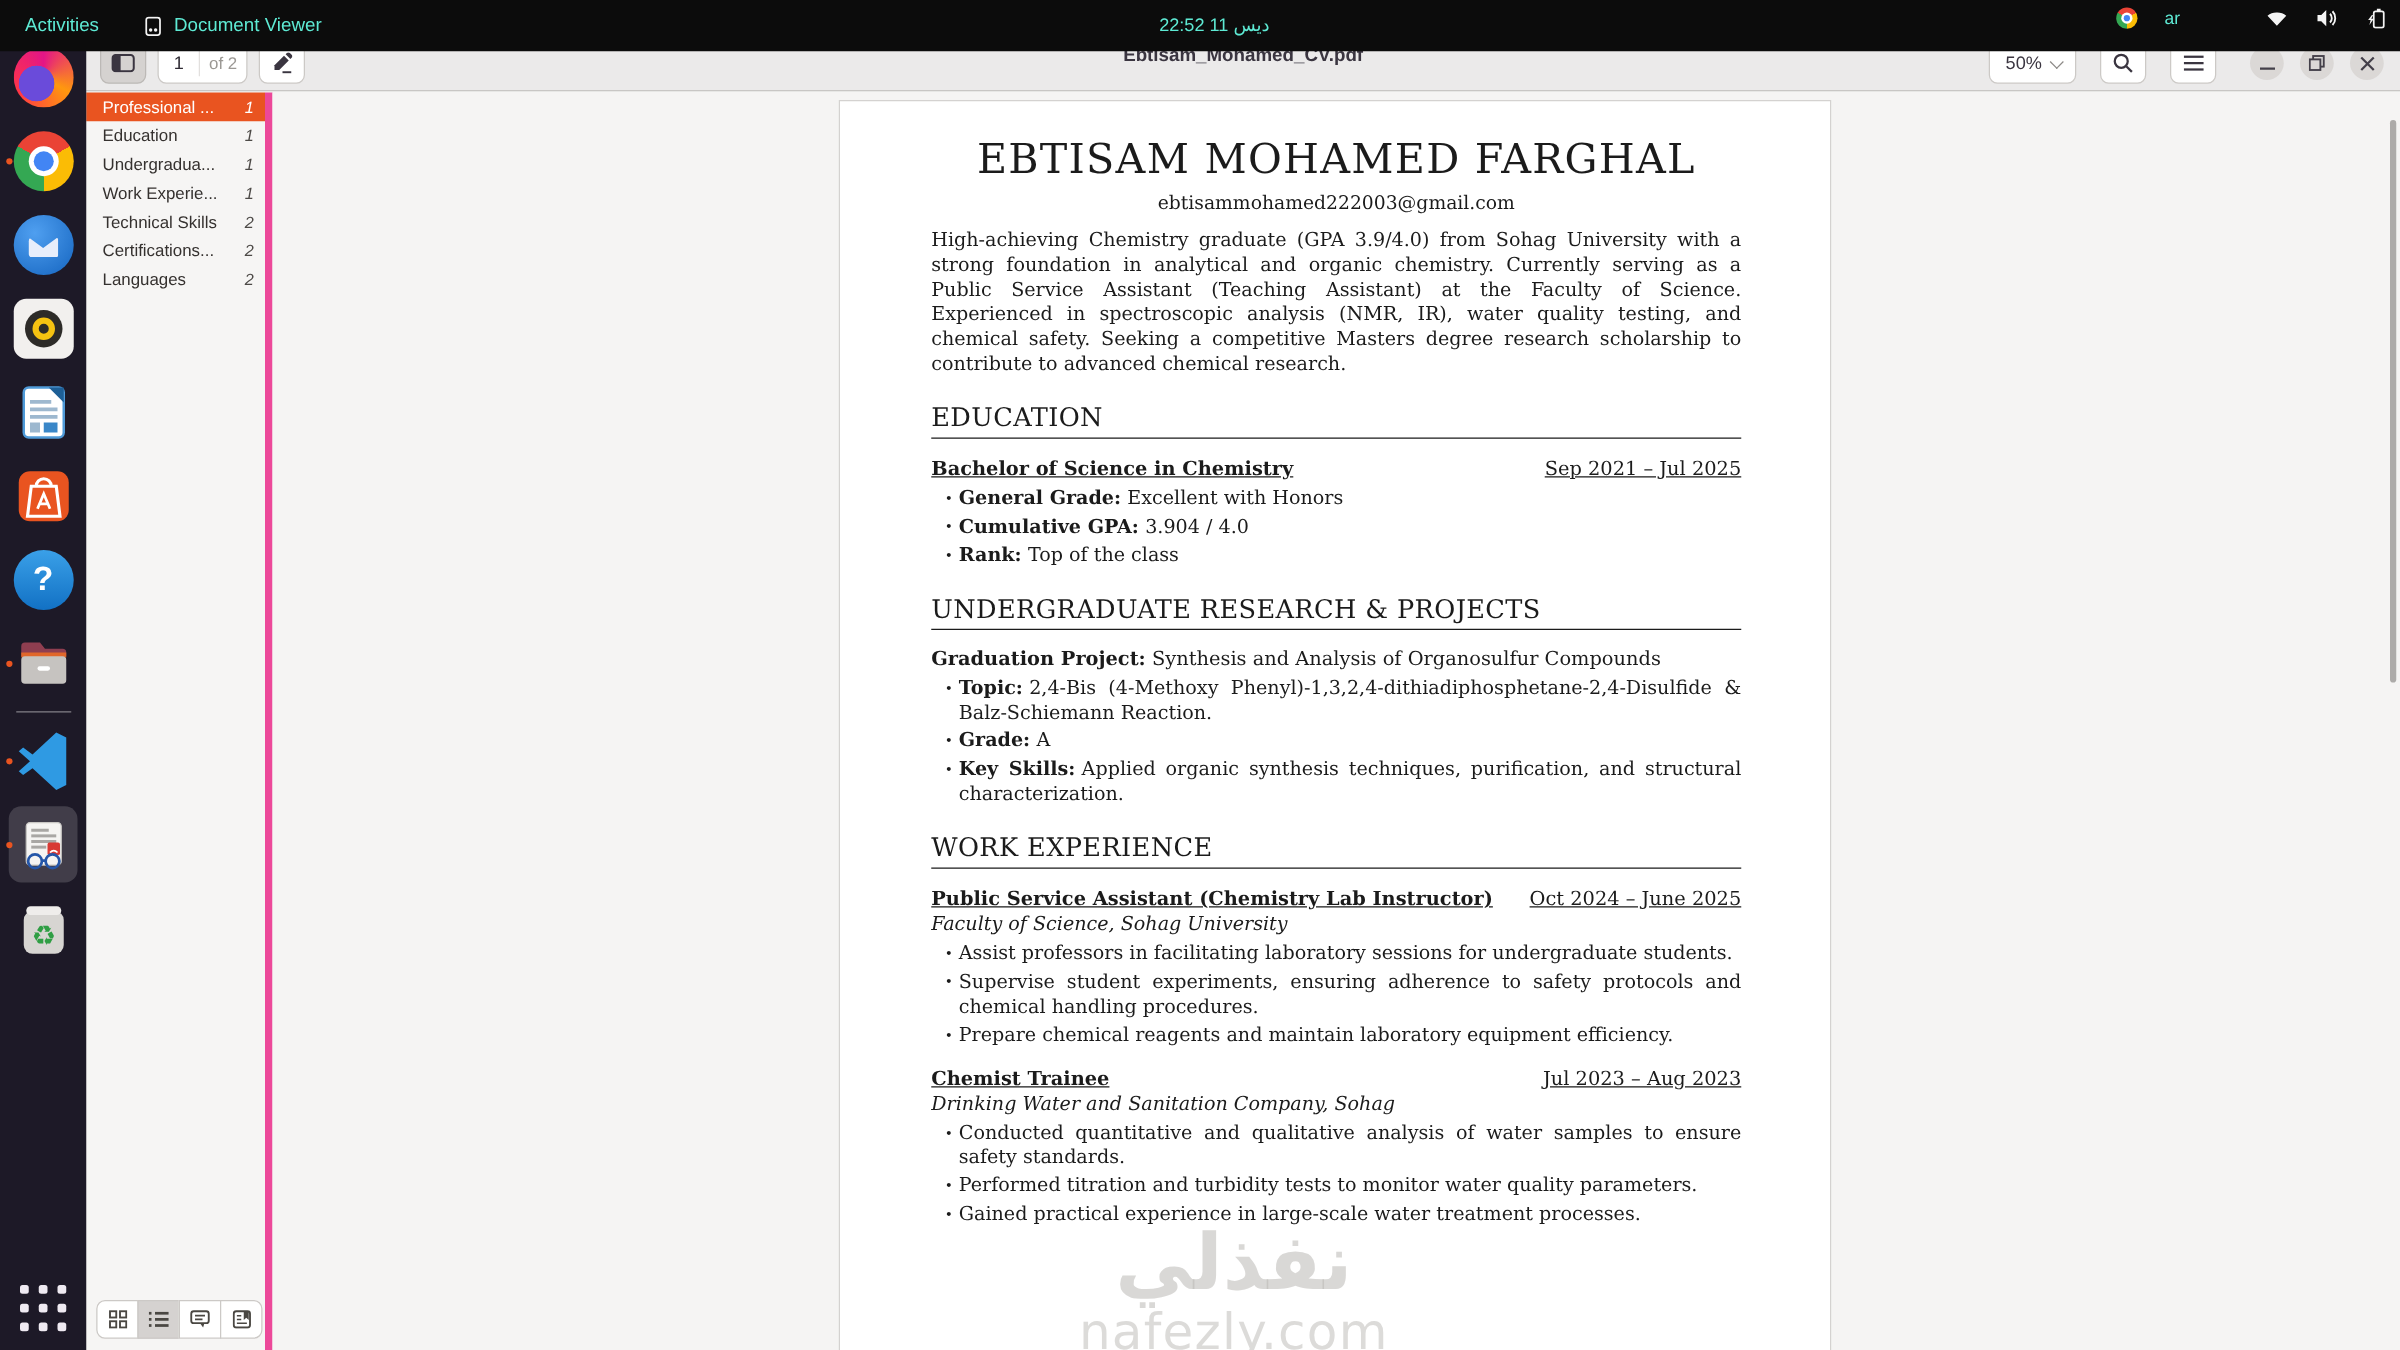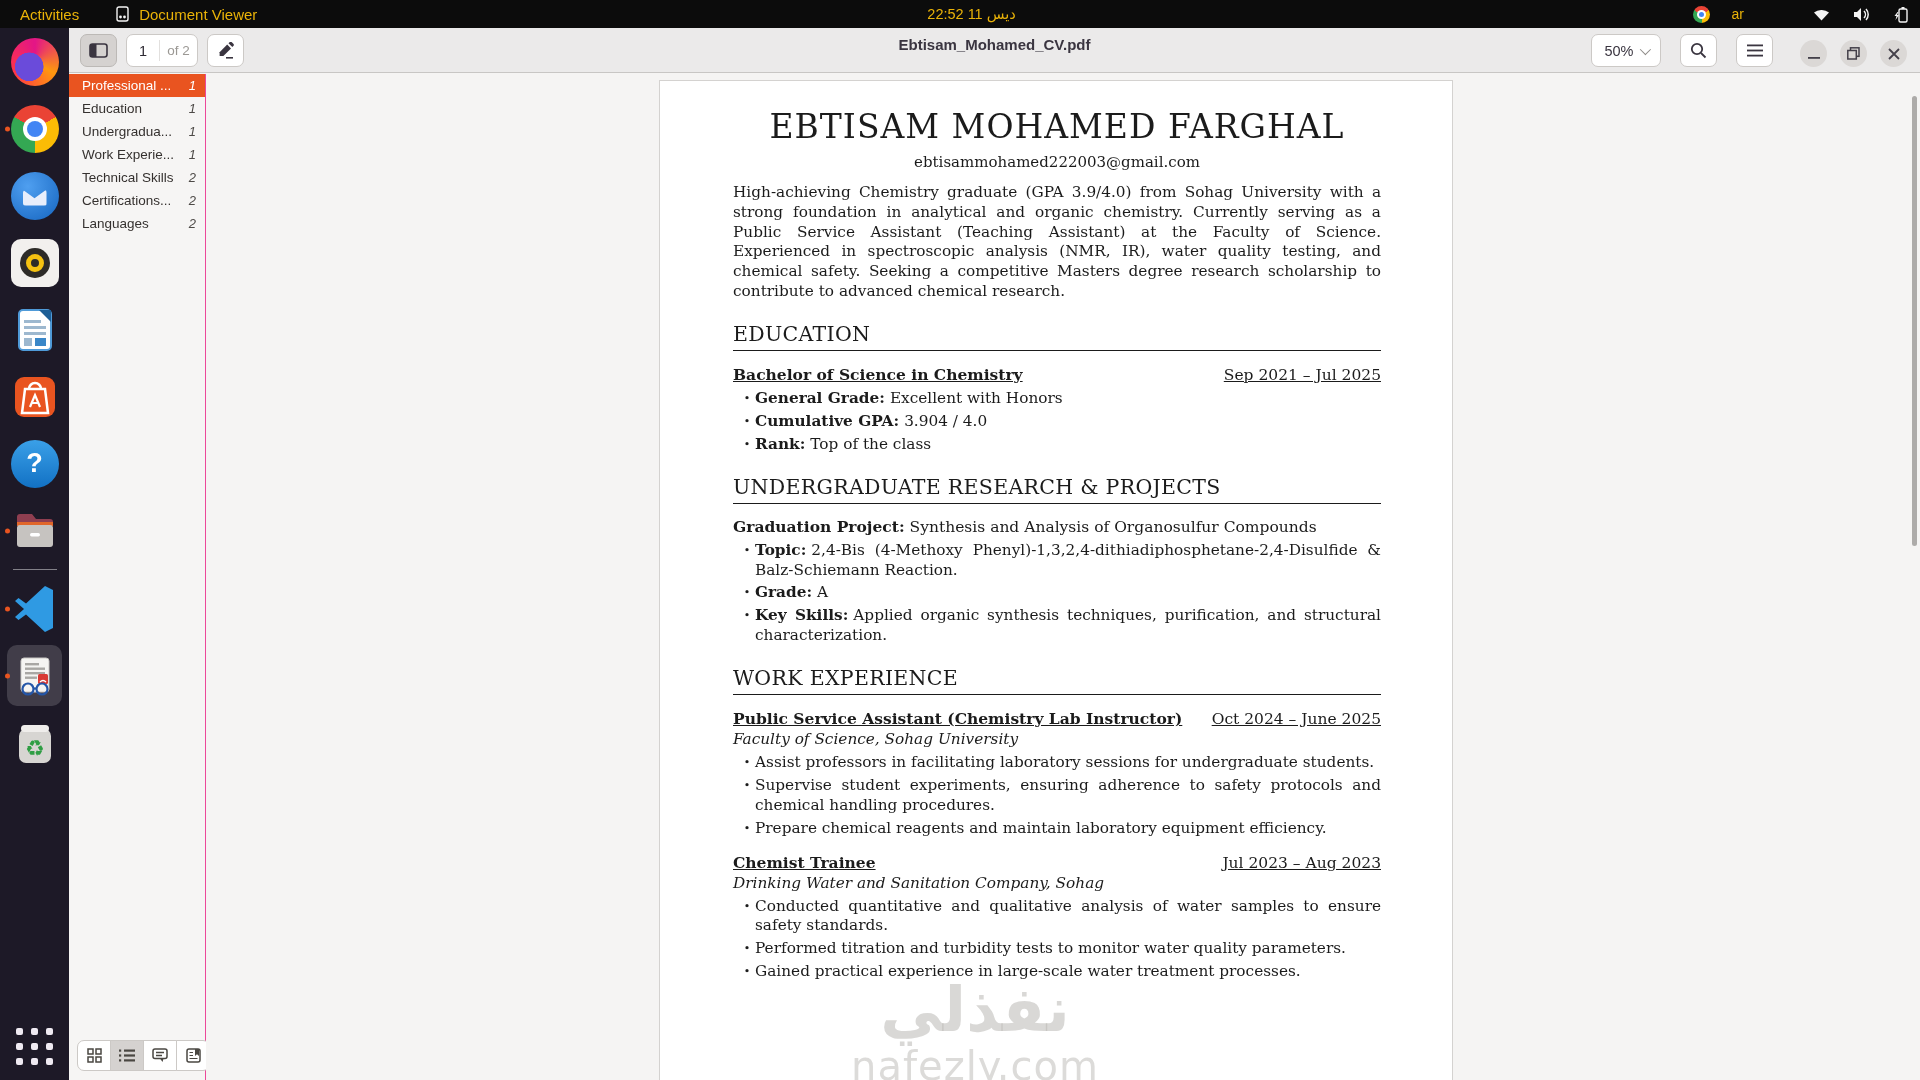--- a/index.html
+++ b/index.html
@@ -1,20 +1,20 @@
 <!DOCTYPE html>
 <html><head>
 <meta charset="utf-8">
 <style>
   * { box-sizing: border-box; margin: 0; padding: 0; }
   html,body { width:1920px; height:1080px; overflow:hidden; }
   body { font-family:"Liberation Sans","DejaVu Sans",sans-serif; background:#f5f4f3; position:relative; }
 
   
-  .topbar { position:absolute; left:0; top:0; width:1920px; height:28px; background:#0c0c0c; color:#eab308;
+  .topbar { position:absolute; left:0; top:0; width:1920px; height:41px; background:#0c0c0c; color:#5eead4;
             display:flex; align-items:center; font-size:15px; z-index:50; }
   .tb-left { display:flex; align-items:center; gap:36px; padding-left:20px; }
   .tb-app { display:flex; align-items:center; gap:9px; }
   .tb-clock { position:absolute; left:50.6%; transform:translateX(-50%); font-size:14.5px; }
   .tb-right { position:absolute; right:0; top:0; height:28px; display:flex; align-items:center; padding-right:11px; }
   .tb-right > * { margin-left:22px; }
   .tb-ar { font-size:14px; margin-right:46px; }
   .mini-chrome { width:17px; height:17px; border-radius:50%;
     background:conic-gradient(from -60deg,#ea4335 0 120deg,#fbbc05 0 240deg,#34a853 0 360deg); position:relative; }
   .mini-chrome::before { content:""; position:absolute; inset:4px; background:#fff; border-radius:50%; }
@@ -41,39 +41,39 @@
   .ic-rbox::after { content:""; position:absolute; inset:15px; border:5px solid #f5c211; background:#2d2b28; border-radius:50%; }
   .ic-help { border-radius:50%; background:linear-gradient(#3aa0e8,#1271c4); color:#fff; font-size:27px; font-weight:bold;
              display:flex; align-items:center; justify-content:center; }
   .ic-grid9 { width:40px; height:40px; display:grid; grid-template-columns:repeat(3,1fr); gap:6px; place-items:center; }
   .ic-grid9 span { width:7px; height:7px; background:#efeaf2; border-radius:2px; }
 
   
   .window { position:absolute; left:69px; top:28px; width:1851px; height:1052px; background:#f5f4f3; }
   .headerbar { position:relative; height:45px; background:#ebeaea; border-bottom:1px solid #c8c6c4; }
   .hb-left { position:absolute; left:11px; top:6px; display:flex; gap:9px; align-items:center; }
-  .hb-right { position:absolute; right:13px; top:6px; display:flex; gap:19px; align-items:flex-end; }
+  .hb-right { position:absolute; right:13px; top:6px; display:flex; gap:19px; align-items:center; }
   .btn { height:33px; background:#fff; border:1px solid #ccc9c6; border-radius:7px; display:flex; align-items:center;
          justify-content:center; color:#3a3540; }
   .btn-toggle { width:37px; background:#d5d2d0; border-color:#bcb9b6; }
   .pagebox { width:72px; padding:0; overflow:hidden; }
   .pagebox .cur { width:32px; text-align:center; font-size:14.5px; color:#2e2a33; }
   .pagebox .sep { width:1px; height:21px; background:#e2e0de; }
   .pagebox .of { flex:1; text-align:center; font-size:13.5px; color:#9b9894; }
   .btn-pen, .btn-search, .btn-menu { width:37px; }
   .btn-zoom { width:70px; gap:6px; font-size:14.5px; }
   .chev { width:8px; height:8px; border-right:1.8px solid #8d8a87; border-bottom:1.8px solid #8d8a87; transform:rotate(45deg) translateY(-2px); }
   .hb-title { position:absolute; left:50%; top:0; height:33px; transform:translateX(-50%); display:flex; align-items:center;
               font-size:15px; font-weight:bold; color:#3a3540; }
   .wctl { width:27px; height:27px; border-radius:50%; background:#dbd8d6; display:flex; align-items:center; justify-content:center; color:#44404a; }
   .wctl-group { display:flex; gap:13px; margin-left:8px; }
 
   
   .main { position:absolute; top:46px; bottom:0; left:0; right:0; display:flex; }
-  .sidebar { width:137px; flex:none; background:#f6f5f4; border-right:1px solid #ec4899; position:relative; }
+  .sidebar { width:149px; flex:none; background:#f6f5f4; border-right:6px solid #ec4899; position:relative; }
   .outline-item { height:23px; display:flex; align-items:center; padding:0 9px 0 13px; font-size:13.5px; color:#35312f; cursor:default; }
   .outline-item .pg { margin-left:auto; font-style:italic; font-size:13px; color:#4d4a47; }
   .outline-item.selected { background:#e95420; color:#fff; }
   .outline-item.selected .pg { color:#fff; }
   .sidebar-tabs { position:absolute; left:8px; bottom:9px; display:flex; }
   .stab { width:34px; height:31px; background:#fff; border:1px solid #ccc9c6; margin-left:-1px; display:flex; align-items:center; justify-content:center; color:#4a4742; }
   .stab:first-child { border-radius:7px 0 0 7px; margin-left:0; }
   .stab:last-child { border-radius:0 7px 7px 0; }
   .stab.active { background:#d5d2d0; }
 

